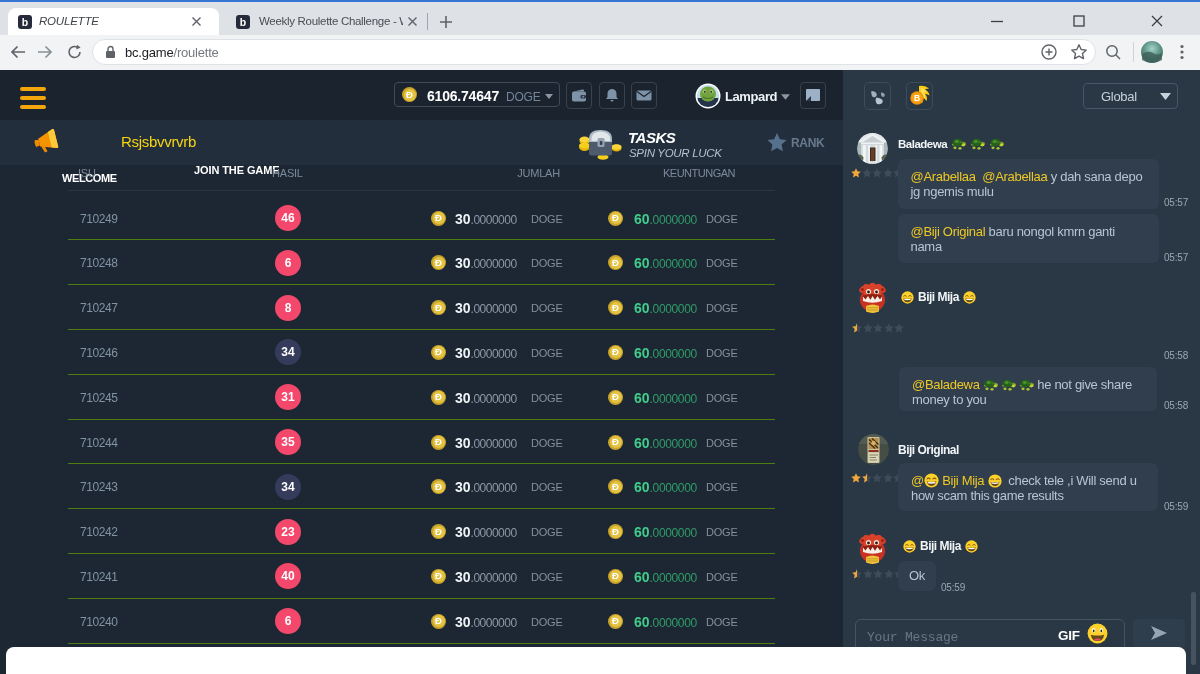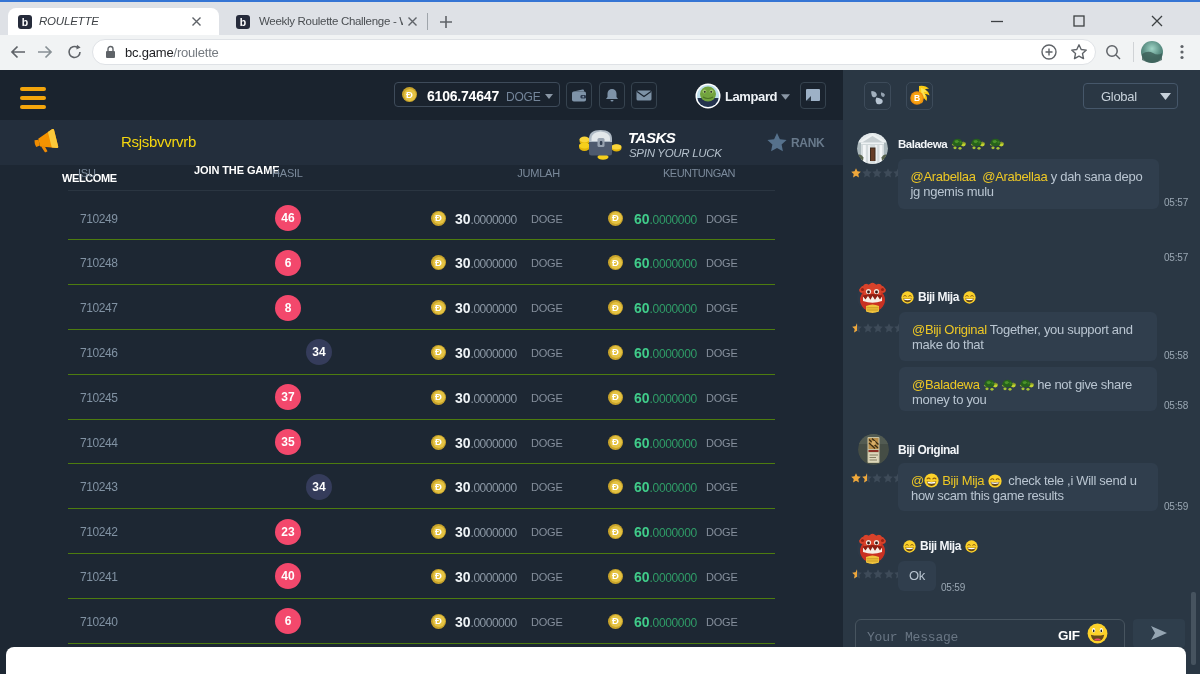--- a/index.html
+++ b/index.html
@@ -14,21 +14,21 @@
   #app { position:absolute; left:0; top:70px; width:1200px; height:604px; background:#1d2733; }
   #appheader { position:absolute; left:0; top:0; width:843px; height:50px; background:#1a232e; }
   #banner { position:absolute; left:0; top:50px; width:843px; height:45px; background:#232e3c; }
   #sidebar { position:absolute; left:843px; top:0; width:357px; height:604px; background:#2a3744; }
   #tablewrap { position:absolute; left:68px; top:125.6px; width:707px; }
   .trow { position:relative; height:44.8px; border-bottom:1px solid #4d7c0f; }
   .isu { position:absolute; left:12px; top:16px; font-size:12px; letter-spacing:-0.4px; color:#8192a3; }
   .ball { position:absolute; left:207px; top:9.4px; width:26px; height:26px; border-radius:50%;
           color:#fff; font-size:12px; font-weight:bold; text-align:center; line-height:26px; }
   .pink { background:#f3486c; }
-  .navy { background:#353c5b;margin-left:31px; }
+  .navy { background:#353c5b; }
   .coin { position:absolute; width:15px; height:15px; border-radius:50%; background:#c9a42b; top:15px; }
   .coin i { position:absolute; left:1.5px; top:1.5px; width:12px; height:12px; border-radius:50%; background:#e5c343;
             font-style:normal; color:#fff; font-size:9.5px; font-weight:bold; text-align:center; line-height:12.5px; }
   .amt { position:absolute; top:15px; font-size:14px; font-weight:bold; color:#eef3f6; }
   .amt span { color:#8b97a4; font-weight:normal; font-size:12px; letter-spacing:-0.5px; }
   .amtg { position:absolute; top:15px; font-size:14px; font-weight:bold; color:#40cc8a; }
   .amtg span { color:#2f9c67; font-weight:normal; font-size:12px; letter-spacing:-0.35px; }
   .dogel { position:absolute; top:17px; font-size:11px; letter-spacing:-0.2px; color:#858f9c; }
   .thead { position:absolute; top:97px; font-size:11px; color:#7b8a9b; letter-spacing:-0.2px; }
   .bubble { position:absolute; background:#303e4d; border-radius:6px; font-size:13px; letter-spacing:-0.3px;
@@ -262,21 +262,21 @@
       <div class="amt" style="left:387px;"><b>30</b><span>.0000000</span></div>
       <div class="dogel" style="left:463px;">DOGE</div>
       <div class="coin" style="left:540px;">
           <i>Ð</i>
         </div>
       <div class="amtg" style="left:566px;"><b>60</b><span>.0000000</span></div>
       <div class="dogel" style="left:638px;">DOGE</div>
     </div>
     <div class="trow">
       <div class="isu">710245</div>
-      <div class="ball pink">37</div>
+      <div class="ball pink">31</div>
       <div class="coin" style="left:363px;">
           <i>Ð</i>
         </div>
       <div class="amt" style="left:387px;"><b>30</b><span>.0000000</span></div>
       <div class="dogel" style="left:463px;">DOGE</div>
       <div class="coin" style="left:540px;">
           <i>Ð</i>
         </div>
       <div class="amtg" style="left:566px;"><b>60</b><span>.0000000</span></div>
       <div class="dogel" style="left:638px;">DOGE</div>
@@ -434,20 +434,21 @@
         <path d="M10 0 L12.9 6.2 L19.6 7 L14.6 11.6 L15.9 18.3 L10 15 L4.1 18.3 L5.4 11.6 L0.4 7 L7.1 6.2 Z" fill="#3e4b59"></path>
       </svg>
       <svg class="abs" style="left:39.5px;top:98px" width="10" height="10" viewBox="0 0 20 19">
         <path d="M10 0 L12.9 6.2 L19.6 7 L14.6 11.6 L15.9 18.3 L10 15 L4.1 18.3 L5.4 11.6 L0.4 7 L7.1 6.2 Z" fill="#3e4b59"></path>
       </svg>
       <svg class="abs" style="left:50.0px;top:98px" width="10" height="10" viewBox="0 0 20 19">
         <path d="M10 0 L12.9 6.2 L19.6 7 L14.6 11.6 L15.9 18.3 L10 15 L4.1 18.3 L5.4 11.6 L0.4 7 L7.1 6.2 Z" fill="#3e4b59"></path>
       </svg>
     <div class="bubble" style="left:54.5px;top:89px;width:261px;height:50px;"><span class="m">@Arabellaa</span>&nbsp; <span class="m">@Arabellaa</span> y dah sana depo<br>jg ngemis mulu</div>
     <div class="tstamp" style="left:290px;top:127px;width:55px;text-align:right;">05:57</div>
+    <div class="bubble" style="left:54.5px;top:144px;width:261px;height:49px;"><span class="m">@Biji Original</span> baru nongol kmrn ganti<br>nama</div>
     <div class="tstamp" style="left:290px;top:182px;width:55px;text-align:right;">05:57</div>
 
     <svg class="abs avat" style="left:14px;top:212px" width="31" height="31" viewBox="0 0 31 31">
         <circle cx="15.5" cy="15.5" r="15.5" fill="#2c3947"></circle>
         <circle cx="5.5" cy="7.5" r="3.4" fill="#d8422a"></circle>
         <circle cx="25.5" cy="7.5" r="3.4" fill="#d8422a"></circle>
         <circle cx="5.5" cy="7.5" r="1.6" fill="#9c2315"></circle>
         <circle cx="25.5" cy="7.5" r="1.6" fill="#9c2315"></circle>
         <ellipse cx="15.5" cy="18" rx="12.5" ry="11.5" fill="#c93122"></ellipse>
         <circle cx="15.5" cy="10.5" r="9" fill="#d8422a"></circle>
@@ -489,21 +490,20 @@
       </svg>
       <svg class="abs" style="left:30.0px;top:253px" width="10" height="10" viewBox="0 0 20 19">
         <path d="M10 0 L12.9 6.2 L19.6 7 L14.6 11.6 L15.9 18.3 L10 15 L4.1 18.3 L5.4 11.6 L0.4 7 L7.1 6.2 Z" fill="#3e4b59"></path>
       </svg>
       <svg class="abs" style="left:40.5px;top:253px" width="10" height="10" viewBox="0 0 20 19">
         <path d="M10 0 L12.9 6.2 L19.6 7 L14.6 11.6 L15.9 18.3 L10 15 L4.1 18.3 L5.4 11.6 L0.4 7 L7.1 6.2 Z" fill="#3e4b59"></path>
       </svg>
       <svg class="abs" style="left:51.0px;top:253px" width="10" height="10" viewBox="0 0 20 19">
         <path d="M10 0 L12.9 6.2 L19.6 7 L14.6 11.6 L15.9 18.3 L10 15 L4.1 18.3 L5.4 11.6 L0.4 7 L7.1 6.2 Z" fill="#3e4b59"></path>
       </svg>
-    <div class="bubble" style="left:56px;top:242px;width:258px;height:49px;"><span class="m">@Biji Original</span> Together, you support and<br>make do that</div>
     <div class="tstamp" style="left:290px;top:280px;width:55px;text-align:right;">05:58</div>
     <div class="bubble" style="left:56px;top:297px;width:258px;height:44px;"><span class="m">@Baladewa</span> <svg style="vertical-align:-2px;margin-right:3px" width="15" height="13.1" viewBox="0 0 30 26">
           <ellipse cx="24.5" cy="14" rx="5" ry="4.8" fill="#c3d430"></ellipse>
           <circle cx="26" cy="11.5" r="1.3" fill="#1c1c1c"></circle>
           <ellipse cx="8" cy="21.5" rx="3.2" ry="2.8" fill="#a7c433"></ellipse>
           <ellipse cx="18" cy="22.5" rx="3.2" ry="2.8" fill="#a7c433"></ellipse>
           <path d="M1.5 16 L4.5 12.5 L7 17.5 Z" fill="#a7c433"></path>
           <path d="M2.5 12 Q5 3.5 13 3.5 Q21.5 3.5 23.5 12 Q21.5 18.5 13 18.5 Q5 18.5 2.5 12 Z" fill="#26611c"></path>
           <path d="M7 7.5 L12.5 6 L16.5 9 L12 12.5 L8 11 Z" fill="#4c9429"></path>
           <path d="M16.5 9 L20.5 8 L21.5 12 L17.5 13 Z" fill="#3d7d24"></path>

